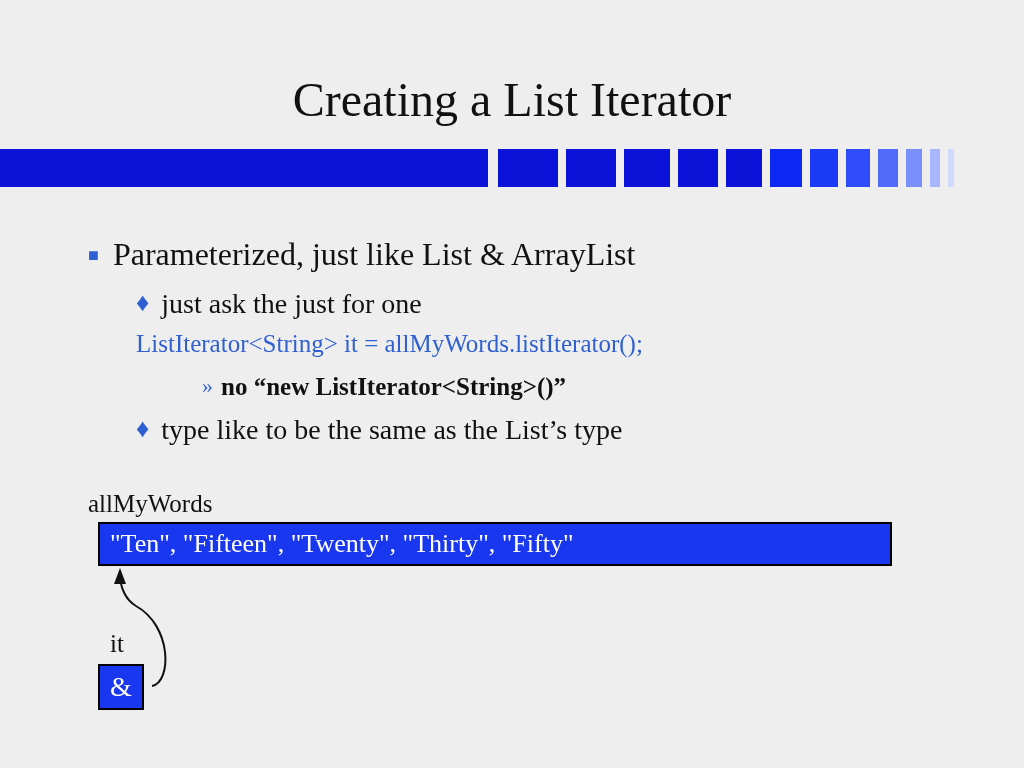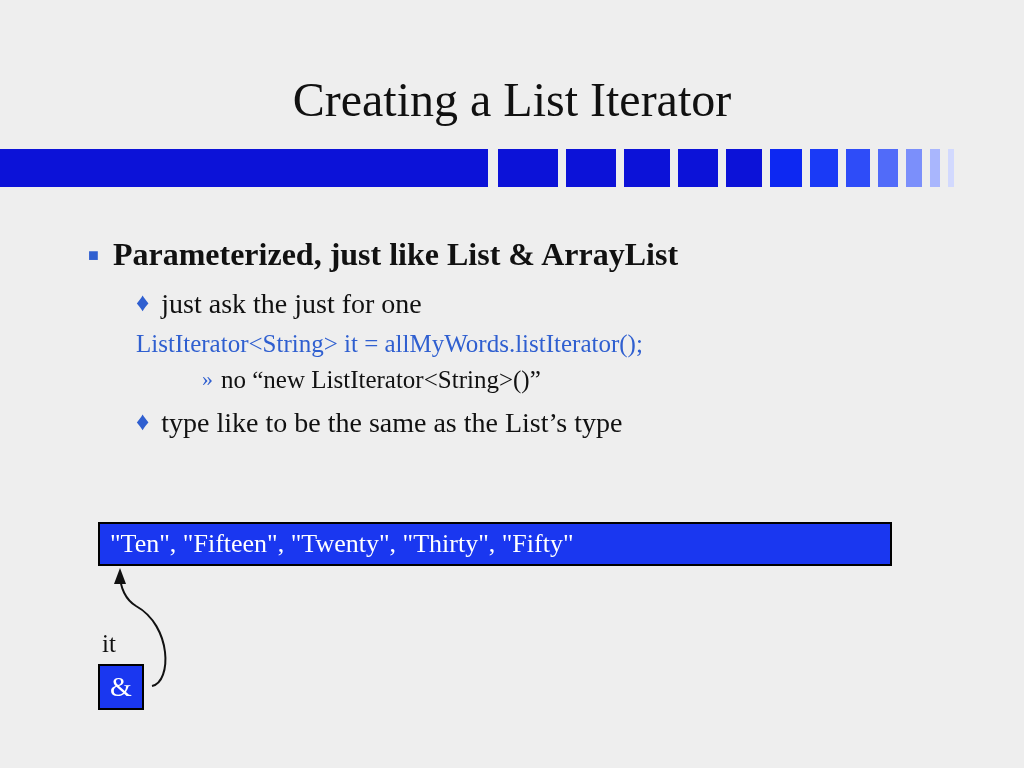--- a/index.html
+++ b/index.html
@@ -5,31 +5,31 @@
   * { box-sizing: border-box; margin: 0; padding: 0; }
   html, body { width: 1024px; height: 768px; background: #eeeeee; font-family: Georgia, 'Times New Roman', serif; color: #111; }
   .slide { position: relative; width: 1024px; height: 768px; overflow: hidden; }
   .title { position: absolute; top: 72px; left: 0; width: 1024px; text-align: center; font-size: 48px; font-weight: 400; }
   .bar { position: absolute; top: 149px; left: 0; height: 38px; width: 1024px; }
   .solid { position: absolute; top: 0; left: 0; height: 38px; width: 488px; background: #0c12d8; }
   .seg { position: absolute; top: 0; height: 38px; }
   .content { position: absolute; top: 236px; left: 88px; width: 860px; }
   .b1 { display: flex; align-items: flex-start; margin-bottom: 16px; }
   .b1 .mark { color: #2f5fd0; font-size: 18px; line-height: 34px; margin-right: 14px; margin-top: 2px; }
-  .b1 .txt { font-size: 32px; line-height: 36px; font-weight: bold; }
+  .b1 .txt { font-size: 32px; line-height: 36px; }
   .b2 { display: flex; align-items: flex-start; margin-left: 48px; margin-bottom: 8px; }
   .b2 .mark { color: #2f5fd0; font-size: 26px; line-height: 30px; margin-right: 12px; }
   .b2 .txt { font-size: 28px; line-height: 32px; }
-  .code { margin-left: 48px; margin-bottom: 5px; color: #2f5fd0; font-size: 25px; line-height: 32px; }
+  .code { margin-left: 48px; margin-bottom: 12px; color: #2f5fd0; font-size: 25px; line-height: 32px; }
   .b3 { display: flex; align-items: flex-start; margin-left: 114px; margin-bottom: 12px; }
   .b3 .mark { color: #2f5fd0; font-size: 22px; line-height: 28px; margin-right: 8px; font-family: Georgia, serif; }
-  .b3 .txt { font-size: 25px; line-height: 30px; }
+  .b3 .txt { font-size: 25px; line-height: 30px; font-weight: bold; }
   .varlabel { position: absolute; top: 490px; left: 88px; font-size: 25px; }
   .listbox { position: absolute; top: 522px; left: 98px; width: 794px; height: 44px; background: #1a37f0; border: 2px solid #000; color: #fff; font-size: 26px; padding: 4px 10px; display: flex; align-items: center; }
-  .itlabel { position: absolute; top: 630px; left: 102px; font-size: 25px; }
+  .itlabel { position: absolute; top: 630px; left: 110px; font-size: 25px; }
   .amp { position: absolute; top: 664px; left: 98px; width: 46px; height: 46px; background: #1a37f0; border: 2px solid #000; color: #fff; display: flex; align-items: center; justify-content: center; font-size: 28px; }
   .arrow { position: absolute; top: 566px; left: 108px; width: 80px; height: 134px; pointer-events: none; }
 </style>
 </head>
 <body>
 
 <div class="slide">
 
   <div class="title">Creating a List Iterator</div>
 
@@ -64,20 +64,21 @@
     <div class="b3">
       <span class="mark">»</span>
       <span class="txt">no “new ListIterator&lt;String&gt;()”</span>
     </div>
     <div class="b2">
       <span class="mark">♦</span>
       <span class="txt">type like to be the same as the List’s type</span>
     </div>
   </div>
 
+  <div class="varlabel">allMyWords</div>
   <div class="listbox">
     <span>"Ten", "Fifteen", "Twenty", "Thirty", "Fifty"</span>
   </div>
 
   <div class="itlabel">it</div>
   <div class="amp">
     <span>&amp;</span>
   </div>
 
   <svg class="arrow" viewBox="0 0 80 134">

